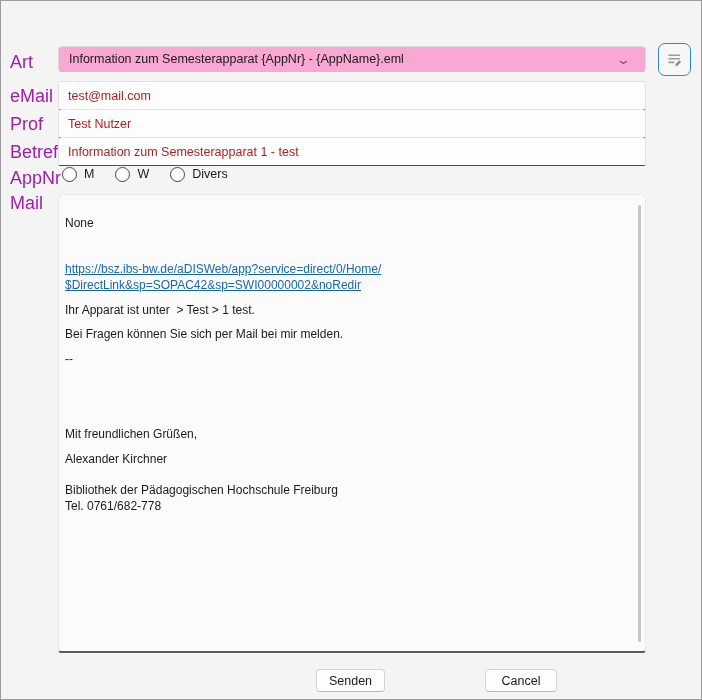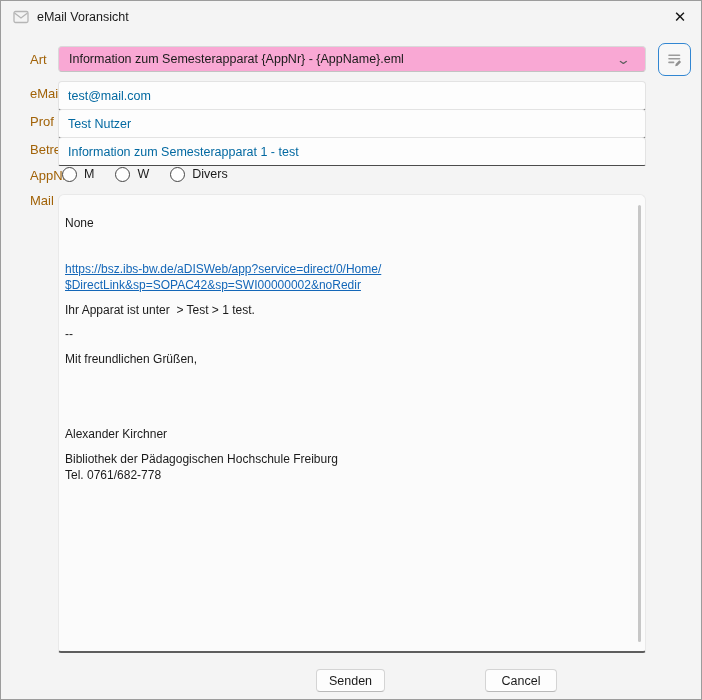--- a/index.html
+++ b/index.html
@@ -12,39 +12,39 @@
   
   .titlebar{ position:absolute; left:0; top:0; width:100%; height:32px; }
   .title-icon{ position:absolute; left:12px; top:9px; width:16px; height:14px; }
   .title-text{ position:absolute; left:36px; top:9px; font-size:12.5px; color:#1a1a1a; }
   .close-btn{
     position:absolute; right:4px; top:2px; width:34px; height:28px;
     display:flex; align-items:center; justify-content:center;
     font-size:15px; color:#111; cursor:default;
   }
   
-  .row-label{ position:absolute; left:9px; font-size:13px; color:#a16207;margin-left:20px; }
+  .row-label{ position:absolute; left:9px; font-size:18px; color:#a21caf; }
   .combo{
     position:absolute; left:57px; top:45px; width:588px; height:26px;
     background:#f9a8d4; border:1px solid #d9d9d9; border-bottom-color:#c3c3c3;
     border-radius:4px; display:flex; align-items:center; padding:0 10px;
     font-size:12.5px;
   }
   .combo-value{ flex:1; white-space:nowrap; overflow:hidden; }
   .combo-chevron{ color:#5f5f5f; font-size:13px; margin-right:6px; line-height:1; transform:scaleX(1.4); }
   .edit-btn{
     position:absolute; left:657px; top:42px; width:33px; height:33px;
     background:#f7f7f7; border:1px solid #3186d2; border-radius:7px;
     display:flex; align-items:center; justify-content:center;
   }
   .textfield{
     position:absolute; left:57px; width:588px; height:29px;
     background:#fdfdfd; border:1px solid #e3e3e3; border-bottom:1.8px solid #4c4c4c;
     border-radius:4px 4px 2px 2px; padding:0 9px; font-size:12.5px;
-    font-family:"Liberation Sans", sans-serif; color:#0369a1; outline:none;
+    font-family:"Liberation Sans", sans-serif; color:#b91c1c; outline:none;
   }
   
   .radio-row{ position:absolute; left:61px; top:164px; display:flex; align-items:center; height:18px; }
   .radio-circle{
     width:15px; height:15px; border:1.6px solid #454545; border-radius:50%;
     background:#fefefe; display:inline-block;
   }
   .radio-label{ font-size:12.5px; margin-left:7px; }
   .radio-gap{ width:21px; }
   
@@ -77,30 +77,20 @@
     display:flex; align-items:center; justify-content:center; color:#1b1b1b;
   }
   .btn-send{ left:315px; width:69px; }
   .btn-cancel{ left:484px; width:72px; }
 </style>
 </head>
 <body>
 
 <div class="window">
 
-  <div class="titlebar">
-    <svg class="title-icon" viewBox="0 0 16 14">
-      <rect x="1" y="1.5" width="14" height="11" rx="1.5" fill="none" stroke="#b5b5b5" stroke-width="1.3"></rect>
-      <path d="M1.5 3 L8 8 L14.5 3" fill="none" stroke="#b5b5b5" stroke-width="1.3"></path>
-    </svg>
-    <span class="title-text">eMail Voransicht</span>
-    <div class="close-btn">
-      <span>✕</span>
-    </div>
-  </div>
 
   <span class="row-label" style="top:51px;">Art</span>
   <div class="combo">
     <span class="combo-value">Information zum Semesterapparat {AppNr} - {AppName}.eml</span>
     <span class="combo-chevron">⌄</span>
   </div>
   <div class="edit-btn">
     <svg width="17" height="17" viewBox="0 0 17 17">
       <line x1="3" y1="4.2" x2="13.5" y2="4.2" stroke="#9b9b9b" stroke-width="1.6" stroke-linecap="round"></line>
       <line x1="3" y1="7.8" x2="13.5" y2="7.8" stroke="#9b9b9b" stroke-width="1.6" stroke-linecap="round"></line>
@@ -129,20 +119,21 @@
     <span class="radio-circle"></span>
     <span class="radio-label">Divers</span>
   </div>
 
   <span class="row-label" style="top:192px;">Mail</span>
   <div class="mailbox">
     <div>None</div>
     <a class="mail-link" href="#">https://bsz.ibs-bw.de/aDISWeb/app?service=direct/0/Home/
 $DirectLink&amp;sp=SOPAC42&amp;sp=SWI00000002&amp;noRedir</a>
     <div>Ihr Apparat ist unter  &gt; Test &gt; 1 test.</div>
+    <div>Bei Fragen können Sie sich per Mail bei mir melden.</div>
     <div>--</div>
     <div>Mit freundlichen Grüßen,</div>
     <div>Alexander Kirchner</div>
     <div>Bibliothek der Pädagogischen Hochschule Freiburg
 Tel. 0761/682-778</div>
     <div class="scroll-thumb"></div>
   </div>
 
   <div class="btn btn-send">
     <span>Senden</span>

